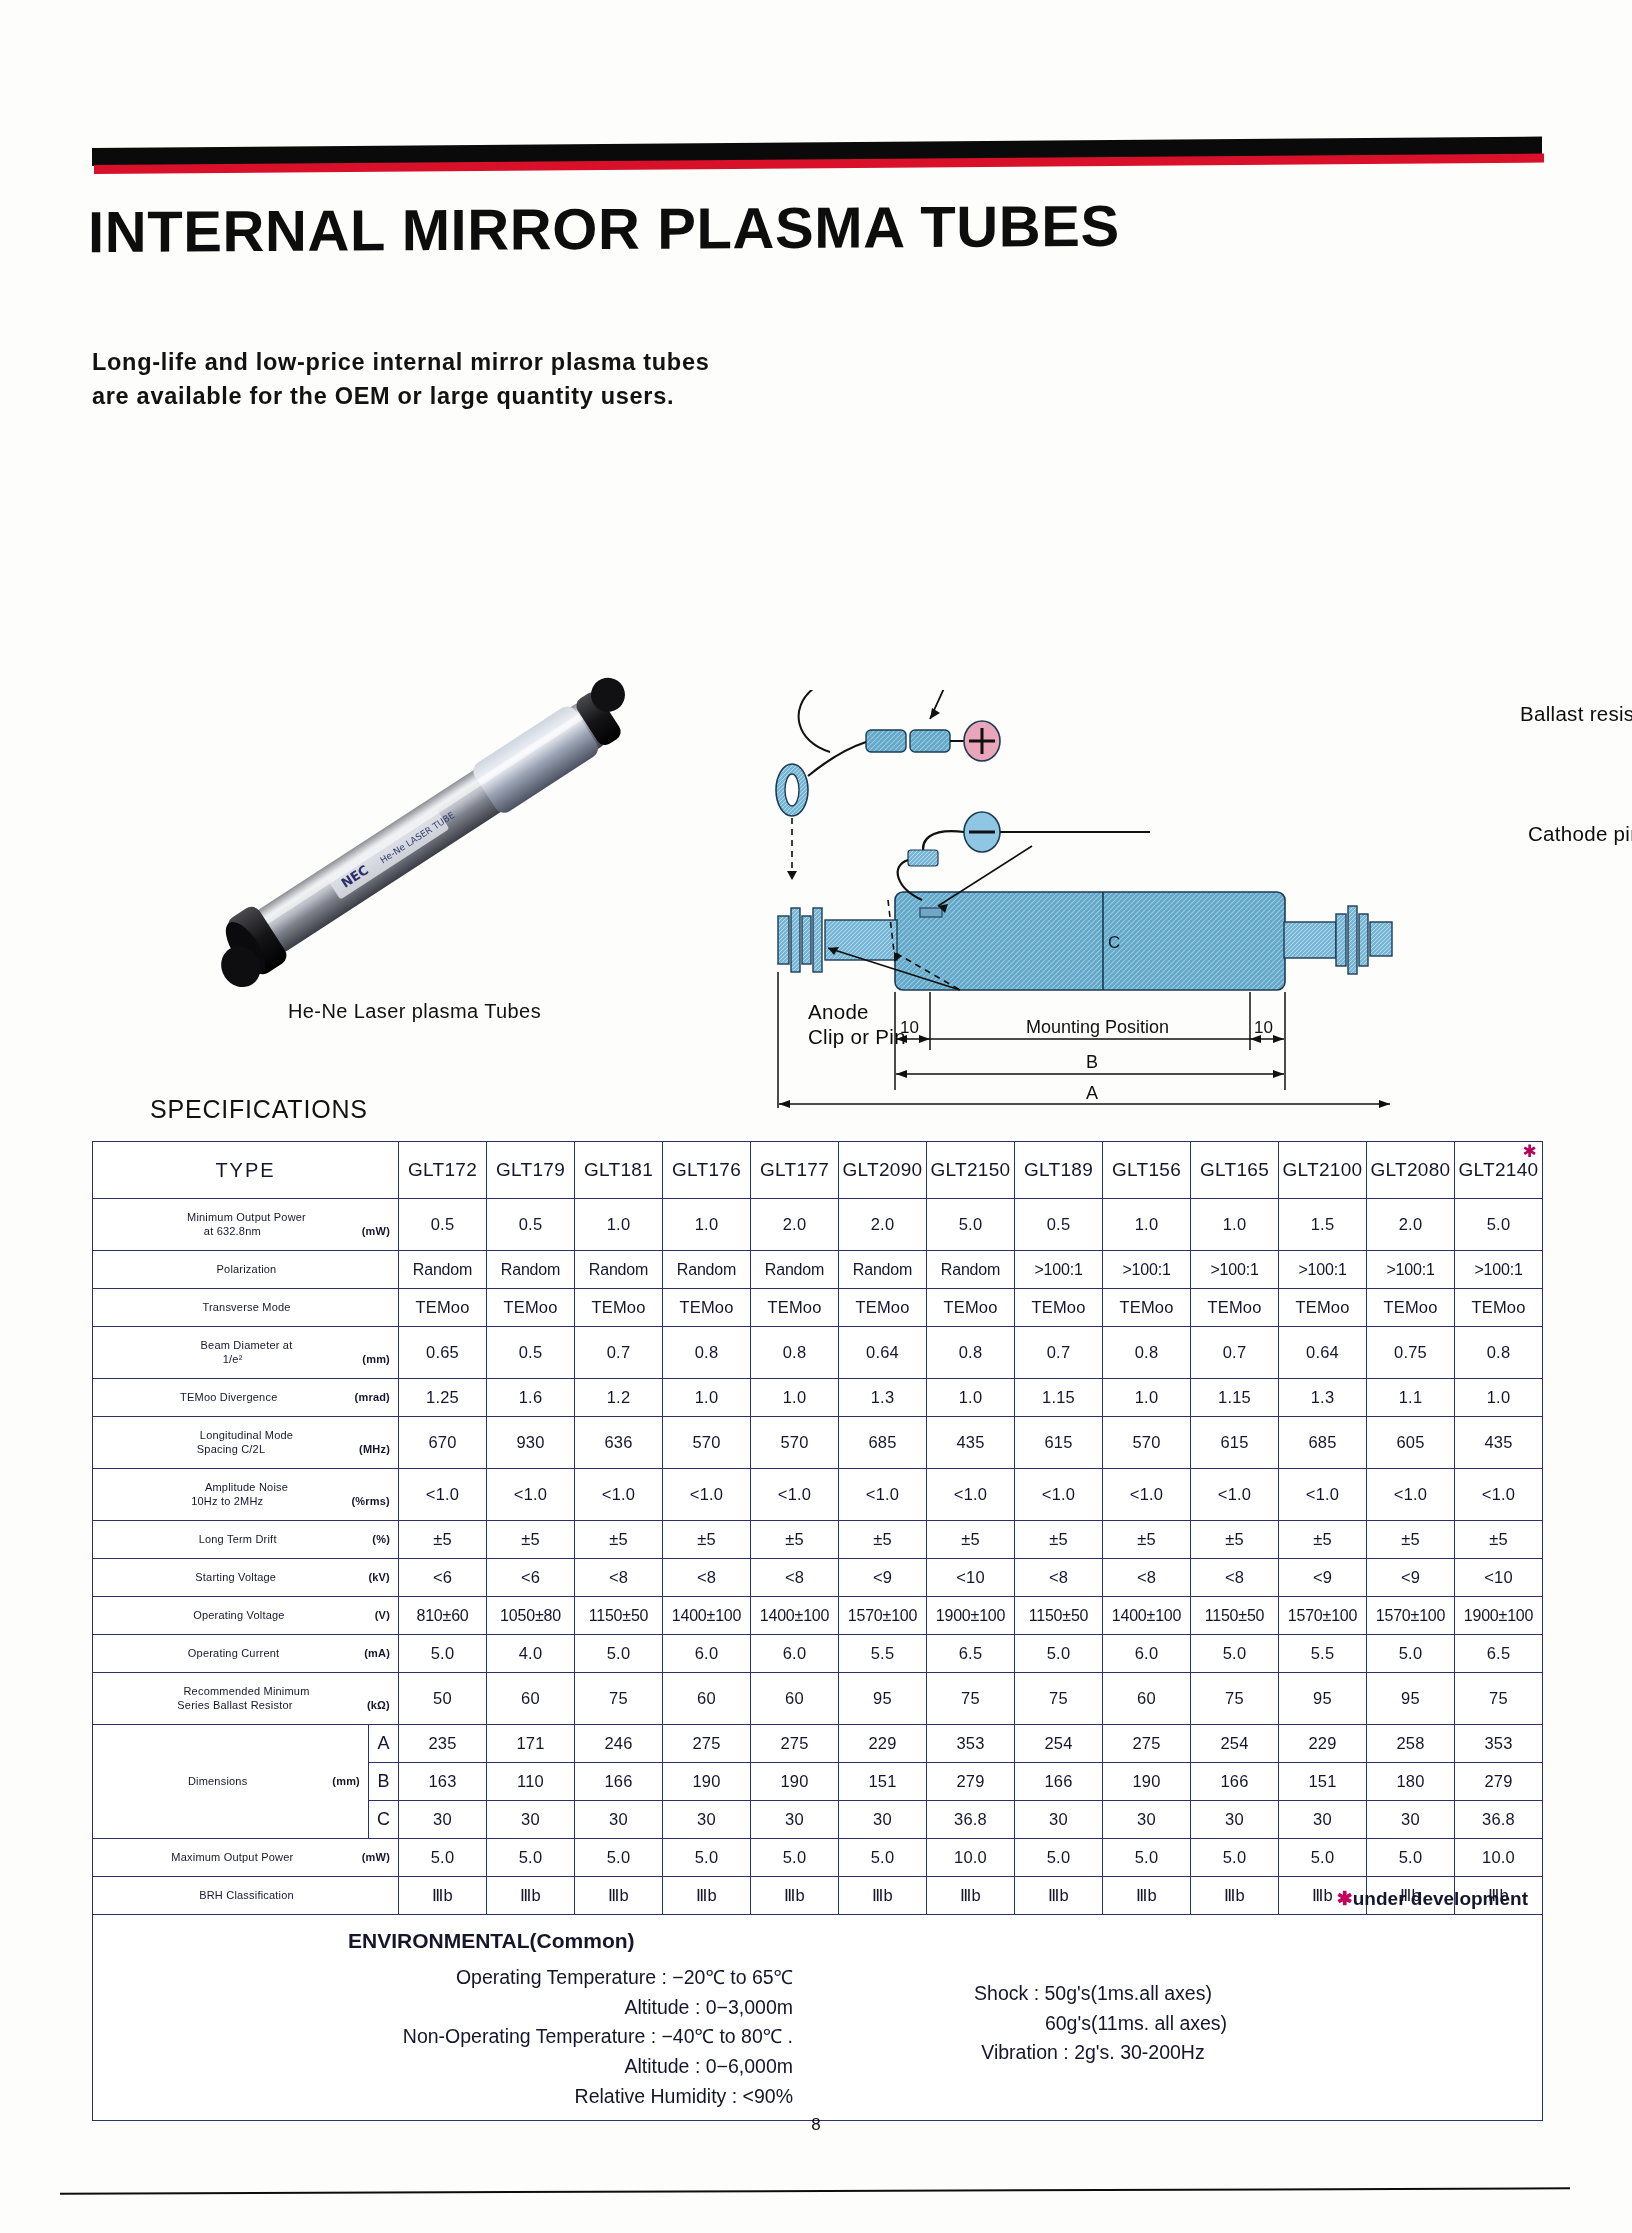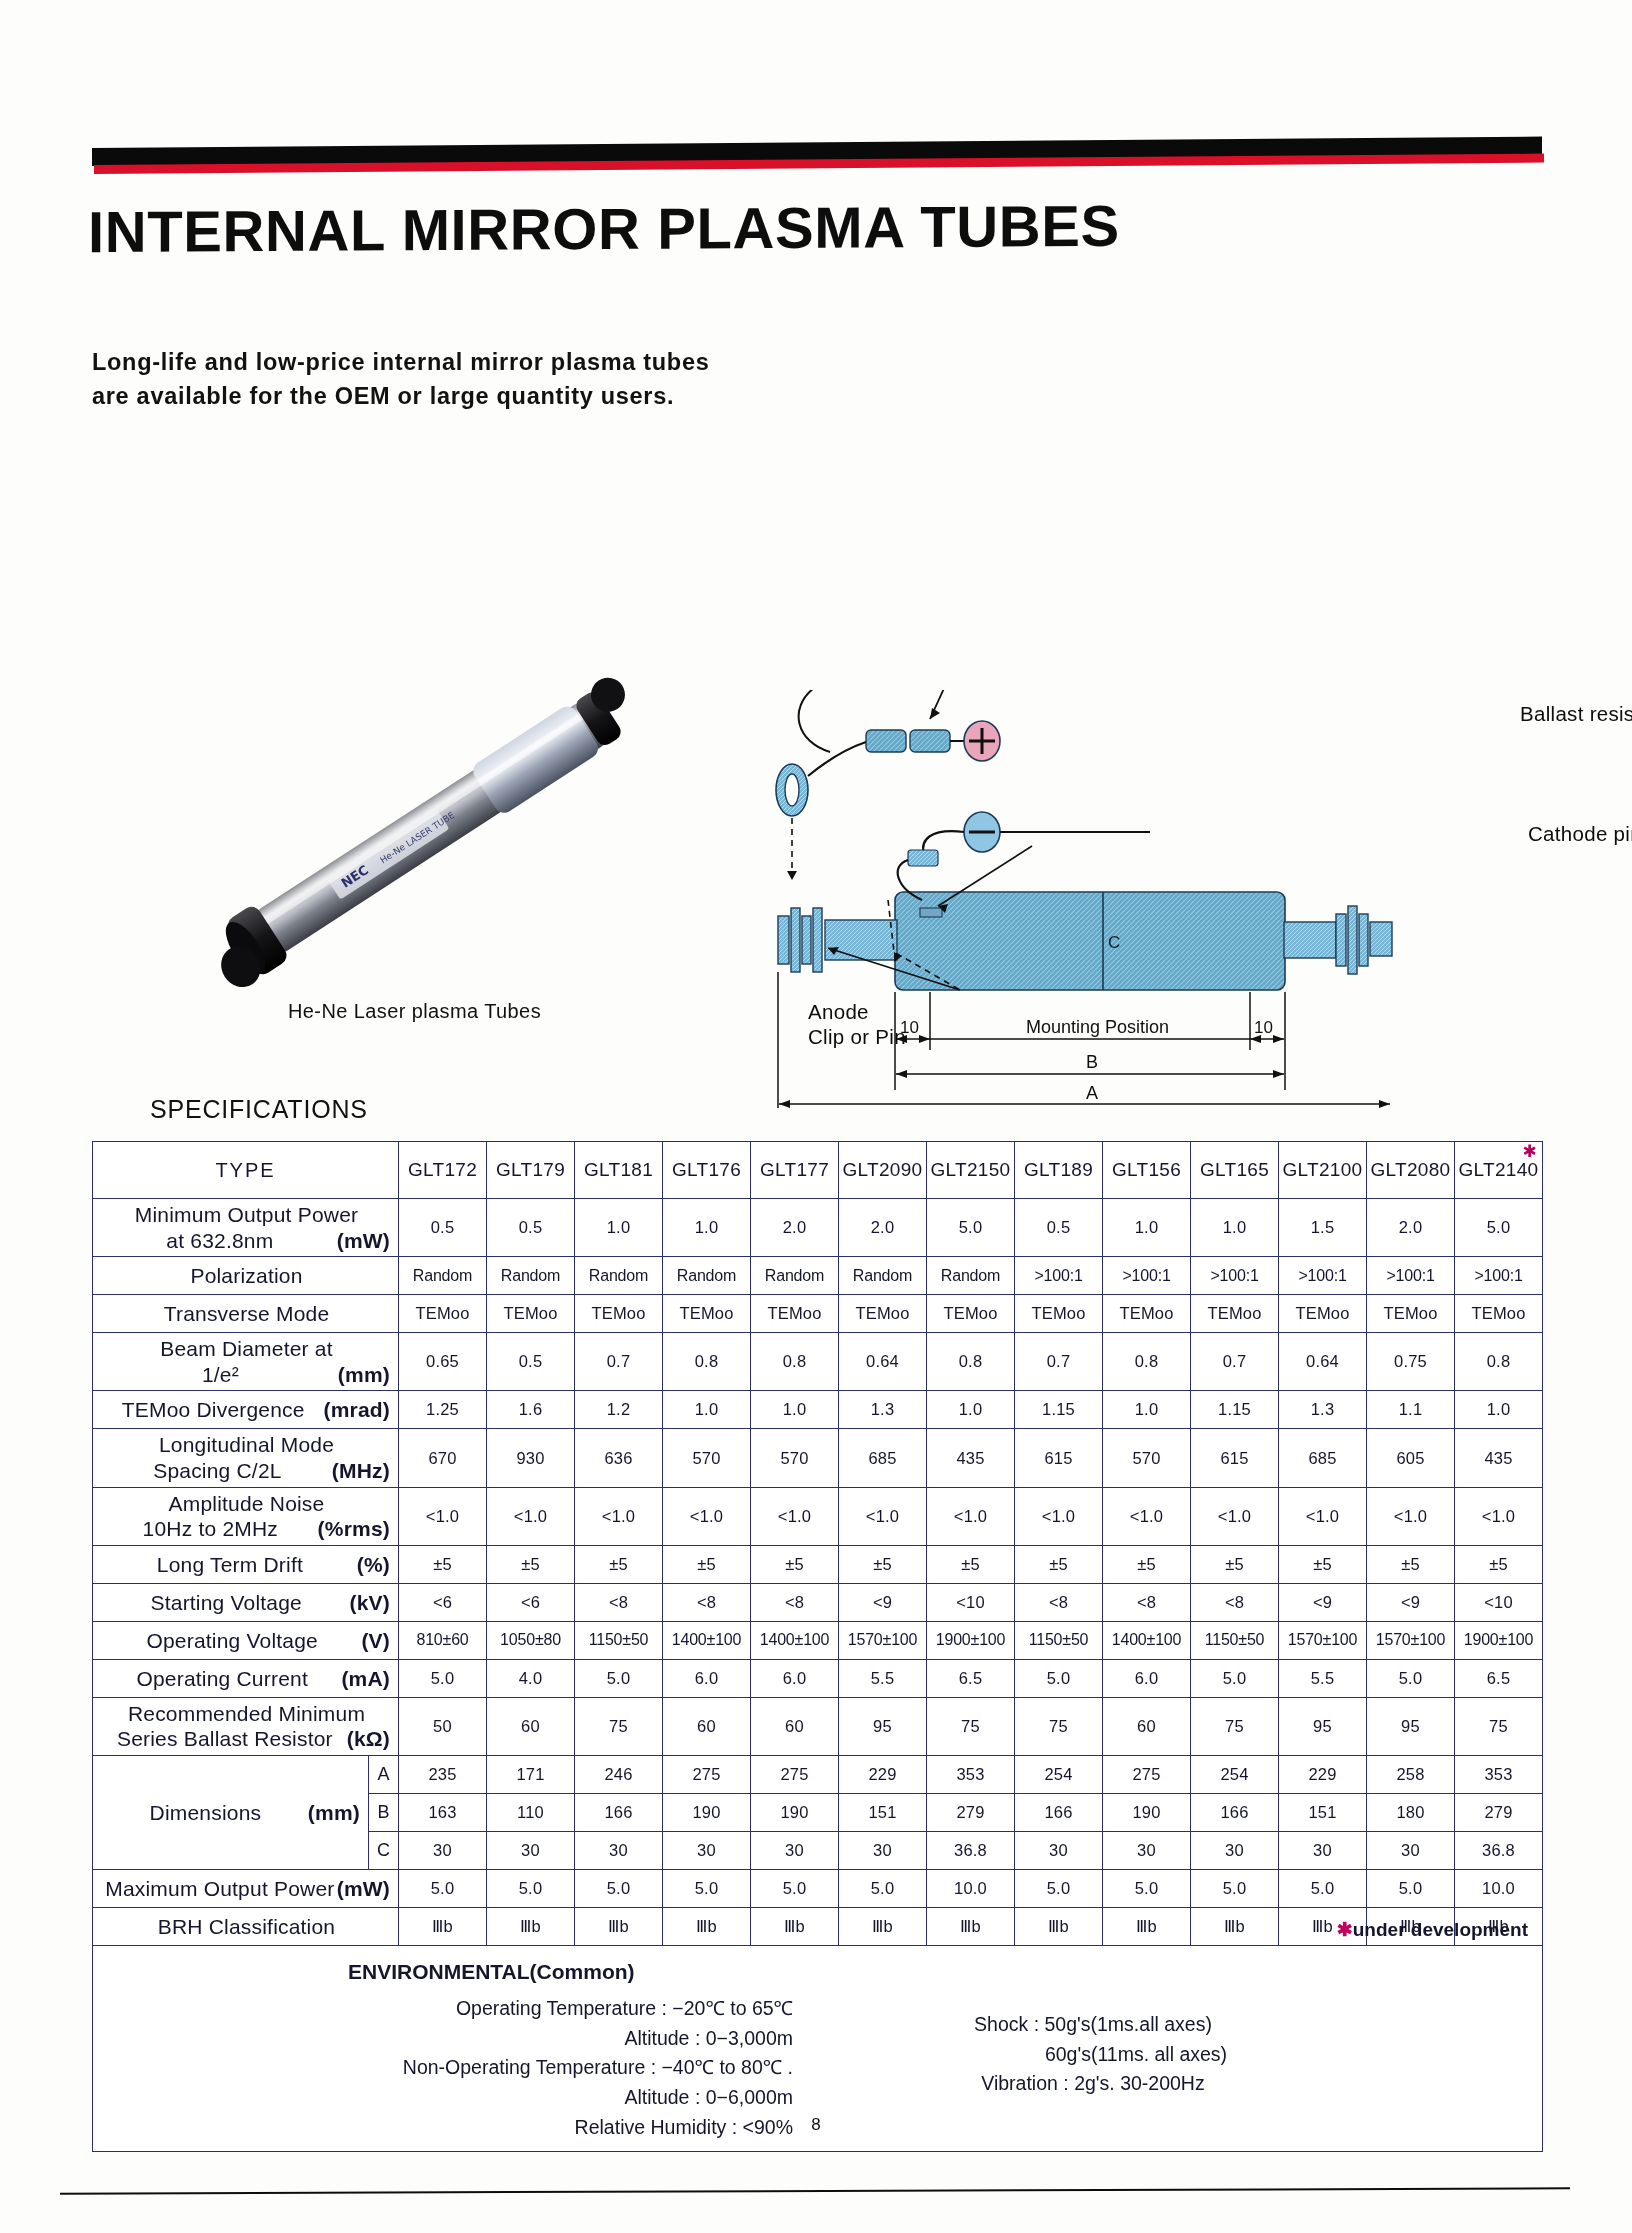--- a/index.html
+++ b/index.html
@@ -63,21 +63,21 @@
     font-weight:normal;
     color:#15162e;
   }
   .lblcell{
     background:#79c2f0;
     background-image:
       repeating-linear-gradient(90deg, rgba(255,255,255,.45) 0 1px, rgba(255,255,255,0) 1px 3px),
       repeating-linear-gradient(0deg, rgba(255,255,255,.30) 0 1px, rgba(255,255,255,0) 1px 3px);
     text-align:left;
     font-weight:bold;
-    font-size:21px;
+    font-size:11px;
     color:#101322;
     padding:3px 8px 3px 10px !important;
     letter-spacing:0.2px;
     line-height:1.22;
     margin-top:36px;
   }
   .lblcell .unit{float:right;font-weight:bold;}
   .lblcell .l2{display:block;}
   .hdr{
     background:#79c2f0;

